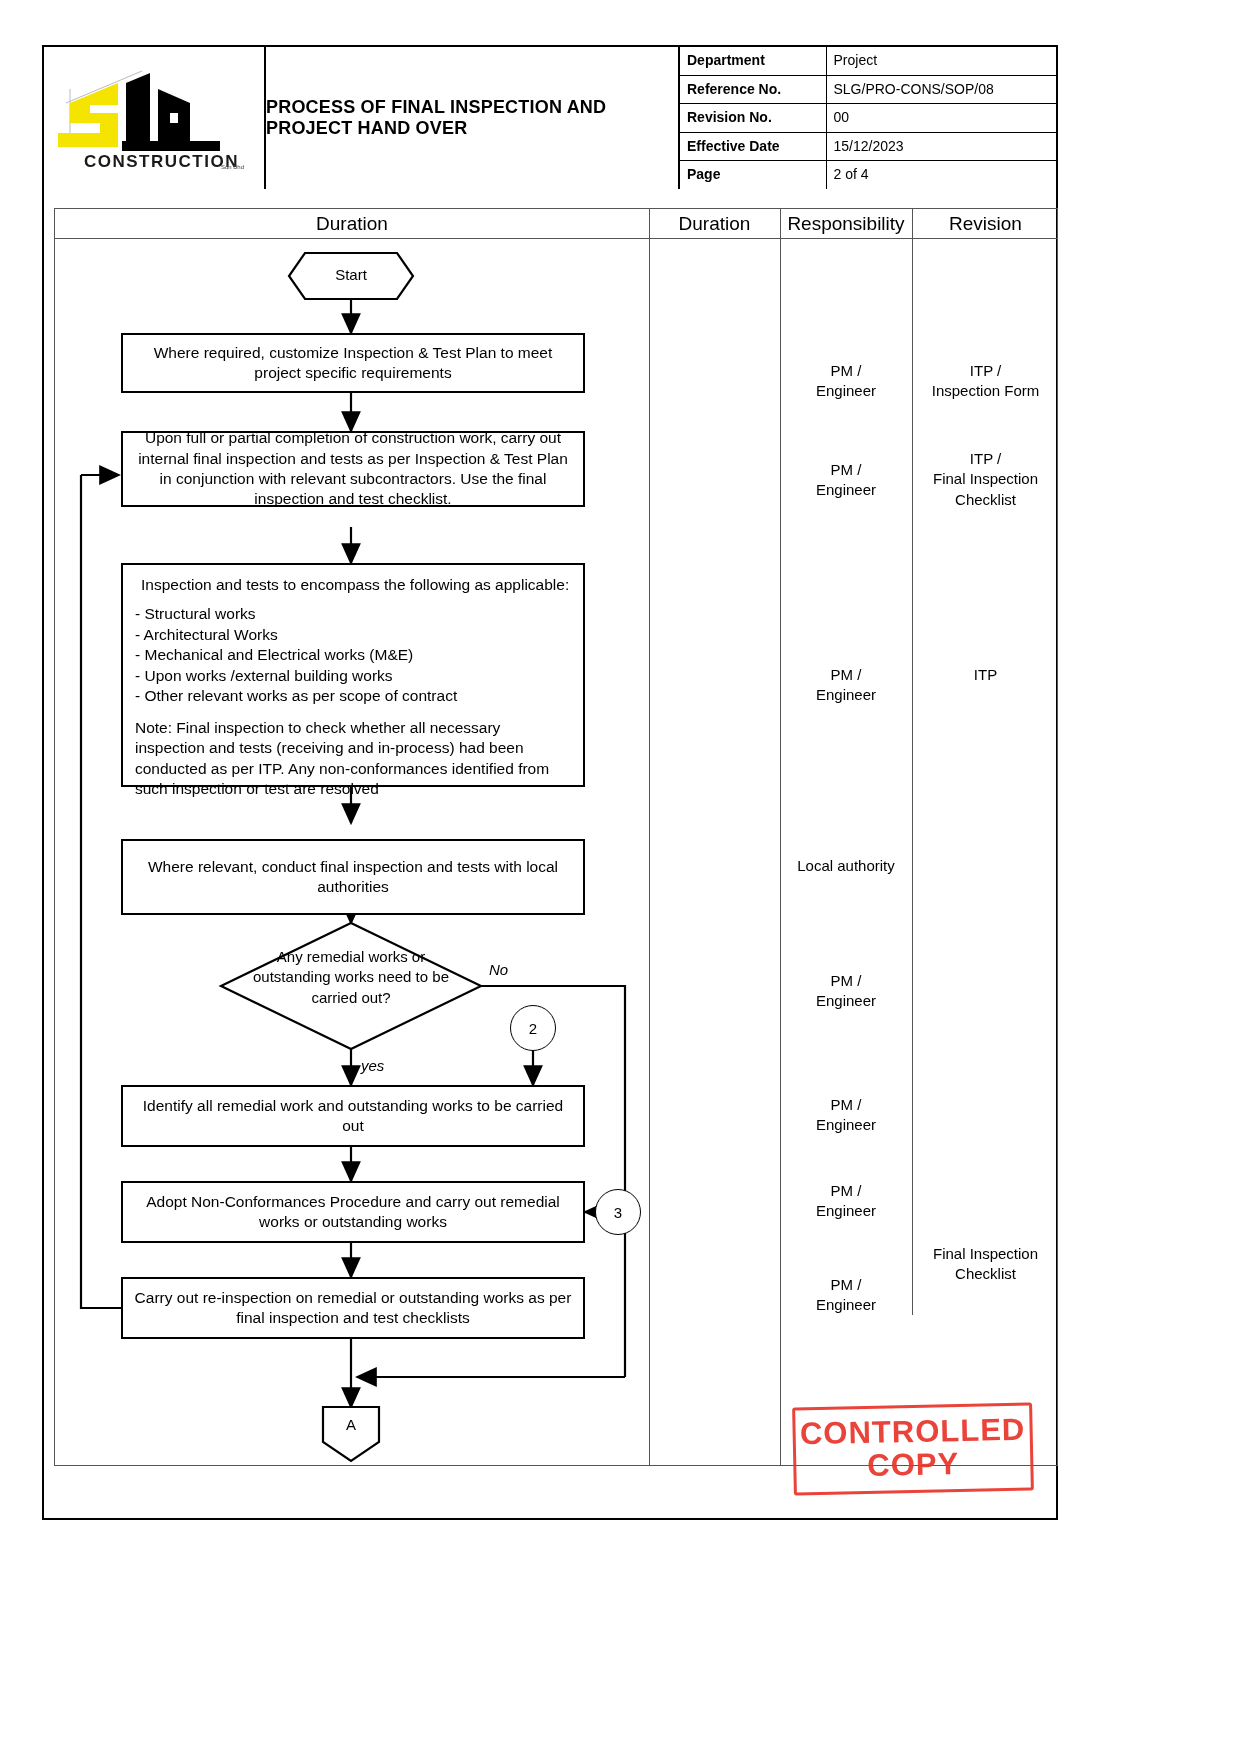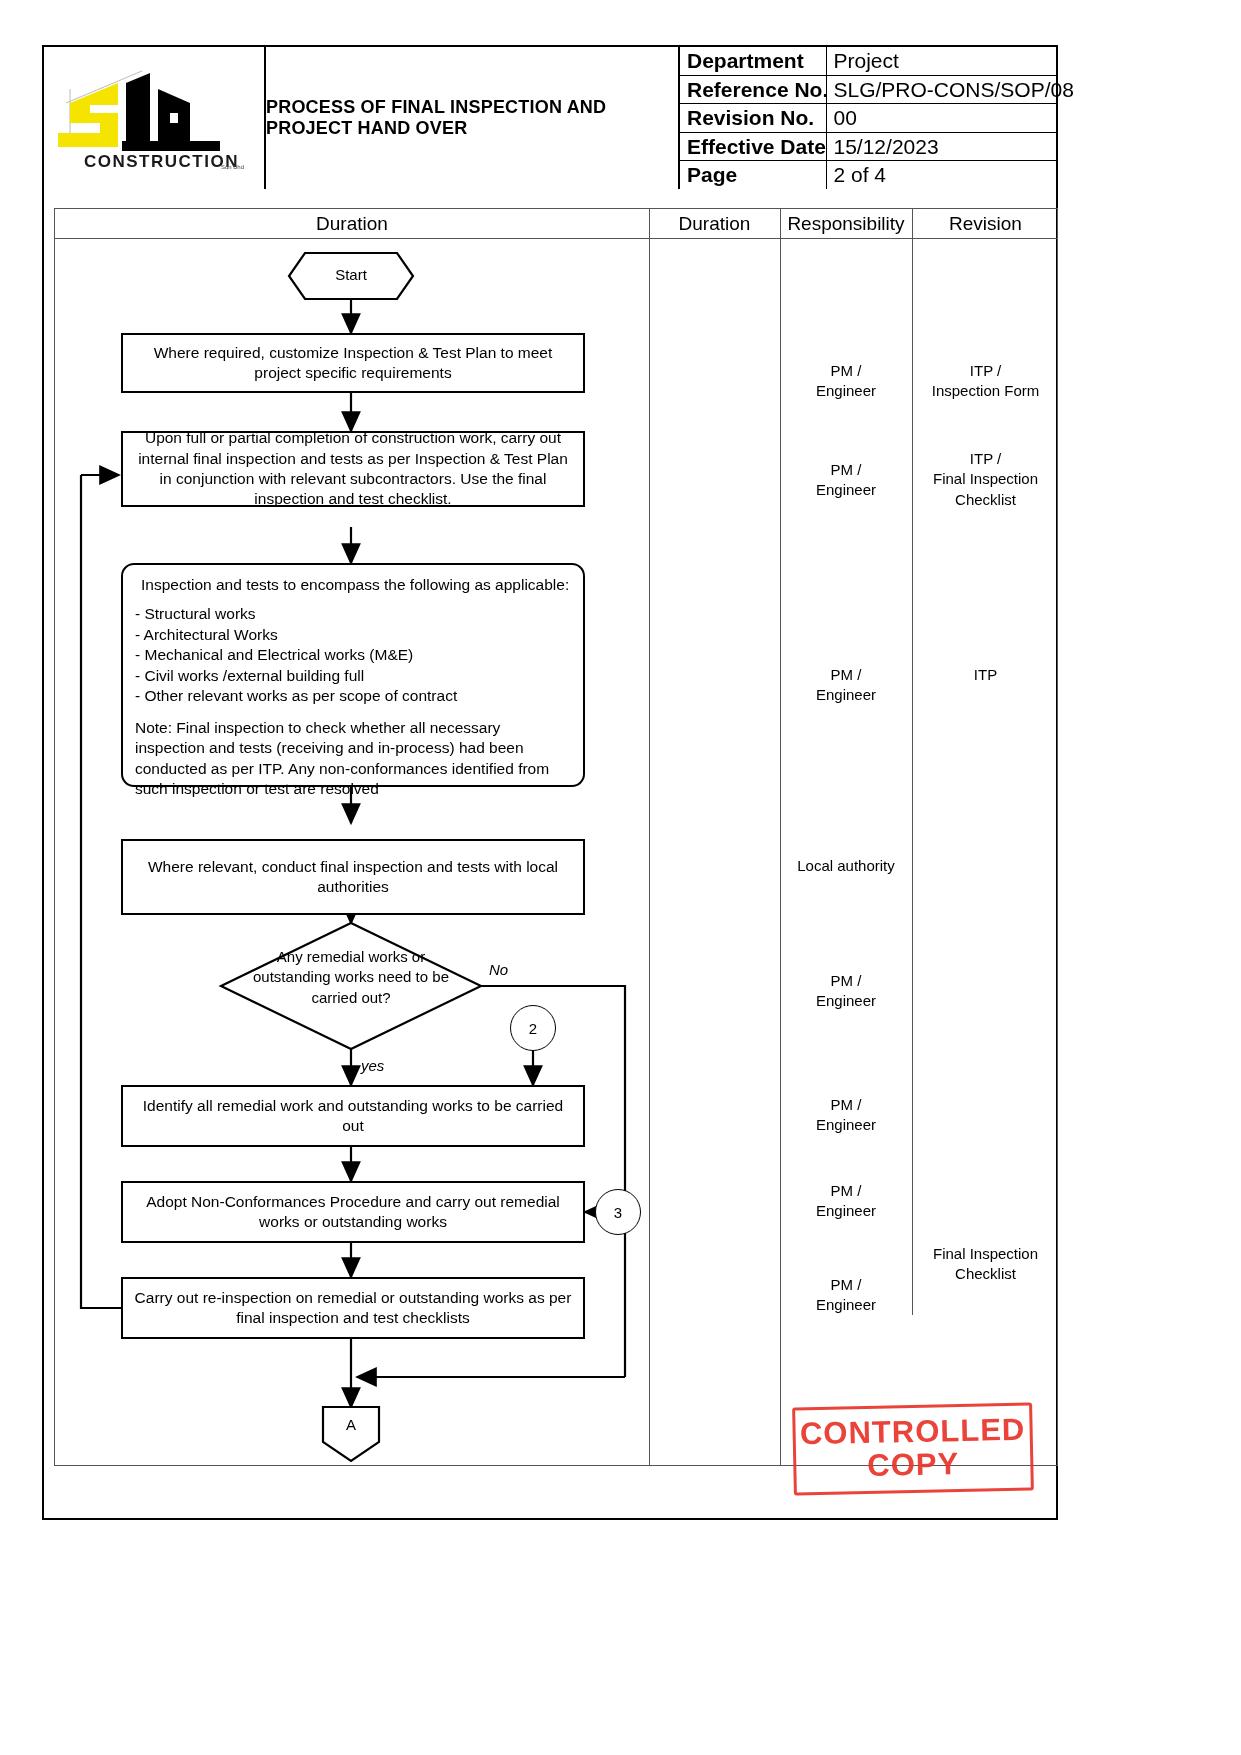--- a/index.html
+++ b/index.html
@@ -39,21 +39,21 @@
     font-weight:bold; font-size:18px; line-height:1.18;
     letter-spacing:.2px;
   }
   .meta-cell{ width:376px; }
   table.meta{
     width:100%; height:100%; border-collapse:collapse;
     table-layout:fixed;
   }
   table.meta td{
     border:1px solid #000; padding:2px 7px;
-    font-size:21px; height:28.4px; line-height:1.1;
+    font-size:14px; height:28.4px; line-height:1.1;
     vertical-align:middle; white-space:nowrap;
   }
   table.meta td.k{ font-weight:bold; width:146px; }
   table.meta tr:first-child td{ border-top:none; }
   table.meta td:first-child{ border-left:none; }
   table.meta td:last-child{ border-right:none; }
   table.meta tr:last-child td{ border-bottom:none; }
 
   
   .main-table{
@@ -75,21 +75,21 @@
   .flow{
     position:absolute; left:0; top:30px; width:594px; height:1227px;
     overflow:visible;
   }
   .node{
     position:absolute; border:2px solid #000; background:#fff;
     display:flex; align-items:center; justify-content:center;
     text-align:center; font-size:15.5px; line-height:1.32;
     padding:4px 10px;
   }
-  .node.left-align{ display:block; text-align:left; padding:10px 12px;border-radius:13px; }
+  .node.left-align{ display:block; text-align:left; padding:10px 12px; }
   .node.left-align p{ margin:0 0 0 0; }
   .node.left-align p.lead{ margin-bottom:9px; padding-left:6px; }
   .node.left-align p.item{ margin:0; }
   .node.left-align p.note{ margin-top:11px; }
   .conn-circle{
     position:absolute; border:1.6px solid #000; border-radius:50%;
     background:#fff; display:flex; align-items:center; justify-content:center;
     font-size:15px;
   }
   .lbl{
@@ -249,21 +249,21 @@
 
     <div class="node" style="left:66px; top:94px; width:464px; height:60px;">Where required, customize Inspection &amp; Test Plan to meet project specific requirements</div>
 
     <div class="node" style="left:66px; top:192px; width:464px; height:76px;">Upon full or partial completion of construction work, carry out internal final inspection and tests as per Inspection &amp; Test Plan in conjunction with relevant subcontractors. Use the final inspection and test checklist.</div>
 
     <div class="node left-align" style="left:66px; top:324px; width:464px; height:224px;">
       <p class="lead">Inspection and tests to encompass the following as applicable:</p>
       <p class="item">- Structural works</p>
       <p class="item">- Architectural Works</p>
       <p class="item">- Mechanical and Electrical works (M&amp;E)</p>
-      <p class="item">- Civil works /external building full</p>
+      <p class="item">- Upon works /external building works</p>
       <p class="item">- Other relevant works as per scope of contract</p>
       <p class="note">Note: Final inspection to check whether all necessary inspection and tests (receiving and in-process) had been conducted as per ITP. Any non-conformances identified from such inspection or test are resolved</p>
     </div>
 
     <div class="node" style="left:66px; top:600px; width:464px; height:76px;">Where relevant, conduct final inspection and tests with local authorities</div>
 
     <div class="cellText" style="left:196px; top:708px; width:200px;">Any remedial works or outstanding works need to be carried out?</div>
 
     <div class="lbl" style="left:434px; top:722px;">No</div>
     <div class="lbl" style="left:306px; top:818px;">yes</div>

